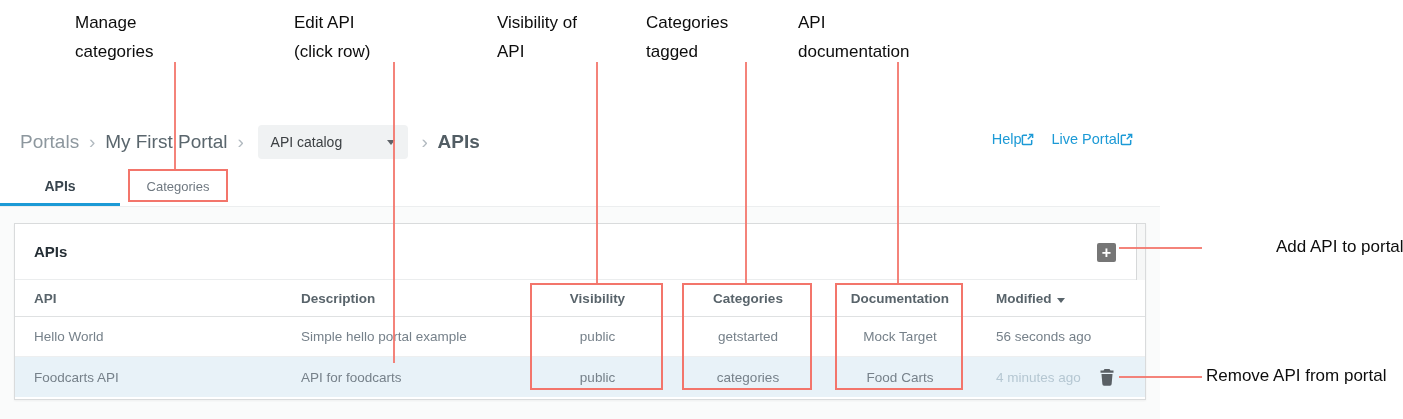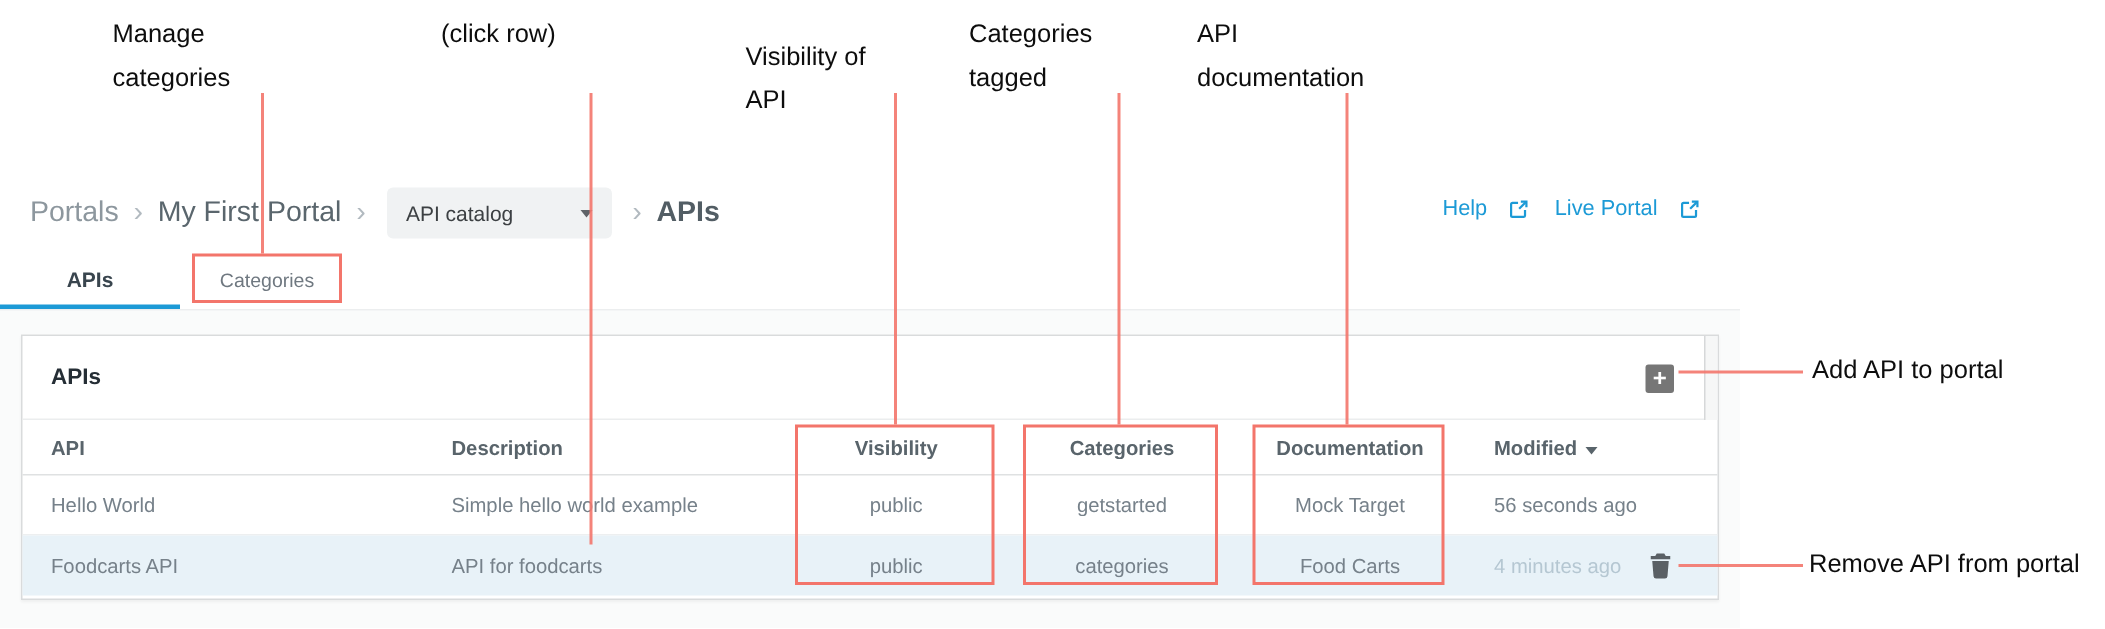--- a/index.html
+++ b/index.html
@@ -15,21 +15,21 @@
   .bc-sep::before { content:"›"; }
   .bc-portal-name { font-size:19px; color:#5a666d; cursor:pointer; }
   .bc-dropdown { margin:0 4px; width:150px; height:34px; background:#f0f2f3; border-radius:4px;
                  display:flex; align-items:center; justify-content:space-between; padding:0 13px; cursor:pointer;gap:16px; }
   .bc-dropdown-value { font-size:14px; color:#3c4043; }
   .caret-down { width:0; height:0; border-left:4px solid transparent; border-right:4px solid transparent;
                 border-top:5px solid #5f6368; }
   .bc-current { font-size:19px; font-weight:700; color:#525d64; }
 
   .top-links { position:absolute; top:131px; right:270px; display:flex; gap:17px; align-items:center; }
-  .top-link { display:flex; align-items:center; gap:15px; font-size:14.5px; color:#1c9ad6; cursor:pointer; text-decoration:none; }
+  .top-link { display:flex; align-items:center; gap:0; font-size:14.5px; color:#1c9ad6; cursor:pointer; text-decoration:none; }
 
   .tabbar { position:absolute; left:0; top:170px; width:1160px; height:37px; border-bottom:1px solid #eceeef; display:flex; }
   .tab { text-align:center; line-height:33px; cursor:pointer; }
   .tab-apis { width:120px; font-size:14px; font-weight:600; color:#39454e; border-bottom:3px solid #1c9ad6; }
   .tab-categories { width:100px; margin-left:8px; font-size:13px; color:#6f7880; }
 
   .card { position:absolute; left:14px; top:223px; width:1132px; height:177px; background:#fff;
           border:1px solid #d9dbdc; box-shadow:0 1px 2px rgba(0,0,0,.05); }
   .card-header { position:relative; height:56px; border-bottom:1px solid #ebedee; display:flex; align-items:center; padding-left:19px; }
   .card-title { font-size:15px; font-weight:700; color:#252e35; }
@@ -51,33 +51,33 @@
   .c5 { width:128px; text-align:center; margin-right:32px; }
   .c6 { flex:1; }
   .modified-faded { color:#b5c7d2; }
   .sort-tri { display:inline-block; margin-left:5px; width:0; height:0; border-left:4px solid transparent;
               border-right:4px solid transparent; border-top:5px solid #59646b; }
   .trash-btn { position:absolute; right:30px; top:11px; width:16px; height:18px; cursor:pointer; background:none; border:none; padding:0; }
 
   
   .callout { position:absolute; top:8px; width:200px; text-align:left; font-size:17px; line-height:29px;
              font-weight:500; color:#0d0d0d; }
-  .co1{left:75px;} .co2{left:294px;} .co3{left:497px;margin-top:15px;} .co4{left:646px;} .co5{left:798px;}
+  .co1{left:75px;} .co2{left:294px;} .co3{left:497px;} .co4{left:646px;} .co5{left:798px;}
   .vline { position:absolute; width:2px; background:#f3756b; top:62px; opacity:.9; }
   .vl1{left:174px;height:107px;} .vl2{left:393px;height:301px;}
   .vl3{left:596px;height:221px;} .vl4{left:745px;height:221px;} .vl5{left:897px;height:221px;}
   .rbox { position:absolute; border:2px solid #f3756b; }
   .rb-tab{left:128px;top:169px;width:100px;height:33px;}
   .rb-vis{left:530px;top:283px;width:133px;height:107px;}
   .rb-cat{left:682px;top:283px;width:130px;height:107px;}
   .rb-doc{left:835px;top:283px;width:128px;height:107px;}
   .hline { position:absolute; height:2px; width:83px; left:1119px; background:#f3756b; opacity:.9; }
   .hl-add{top:247px;} .hl-remove{top:376px;}
   .side-label { position:absolute; font-size:17px; font-weight:500; color:#0d0d0d; white-space:nowrap; }
-  .sl-add{left:1208px;top:237px;} .sl-remove{left:1206px;top:366px;}
+  .sl-add{left:1276px;top:237px;} .sl-remove{left:1206px;top:366px;}
 </style>
 </head>
 <body>
 
 <div class="stage">
 
   <div class="content-bg"></div>
 
   <div class="breadcrumb">
     <span class="bc-portals">Portals</span>
@@ -131,21 +131,21 @@
       <div class="cell c3">Visibility</div>
       <div class="cell c4">Categories</div>
       <div class="cell c5">Documentation</div>
       <div class="cell c6">
         <span>Modified</span><span class="sort-tri"></span>
       </div>
     </div>
 
     <div class="trow tbody r1">
       <div class="cell c1">Hello World</div>
-      <div class="cell c2">Simple hello world example</div>
+      <div class="cell c2">Simple hello portal example</div>
       <div class="cell c3">public</div>
       <div class="cell c4">getstarted</div>
       <div class="cell c5">Mock Target</div>
       <div class="cell c6">56 seconds ago</div>
     </div>
 
     <div class="trow tbody r2">
       <div class="cell c1">Foodcarts API</div>
       <div class="cell c2">API for foodcarts</div>
       <div class="cell c3">public</div>
@@ -160,20 +160,21 @@
       </button>
     </div>
   </div>
 
   <div>
     <div class="callout co1">
       <div>Manage</div>
       <div>categories</div>
     </div>
     <div class="callout co2">
+      <div>Edit API</div>
       <div>(click row)</div>
     </div>
     <div class="callout co3">
       <div>Visibility of</div>
       <div>API</div>
     </div>
     <div class="callout co4">
       <div>Categories</div>
       <div>tagged</div>
     </div>

